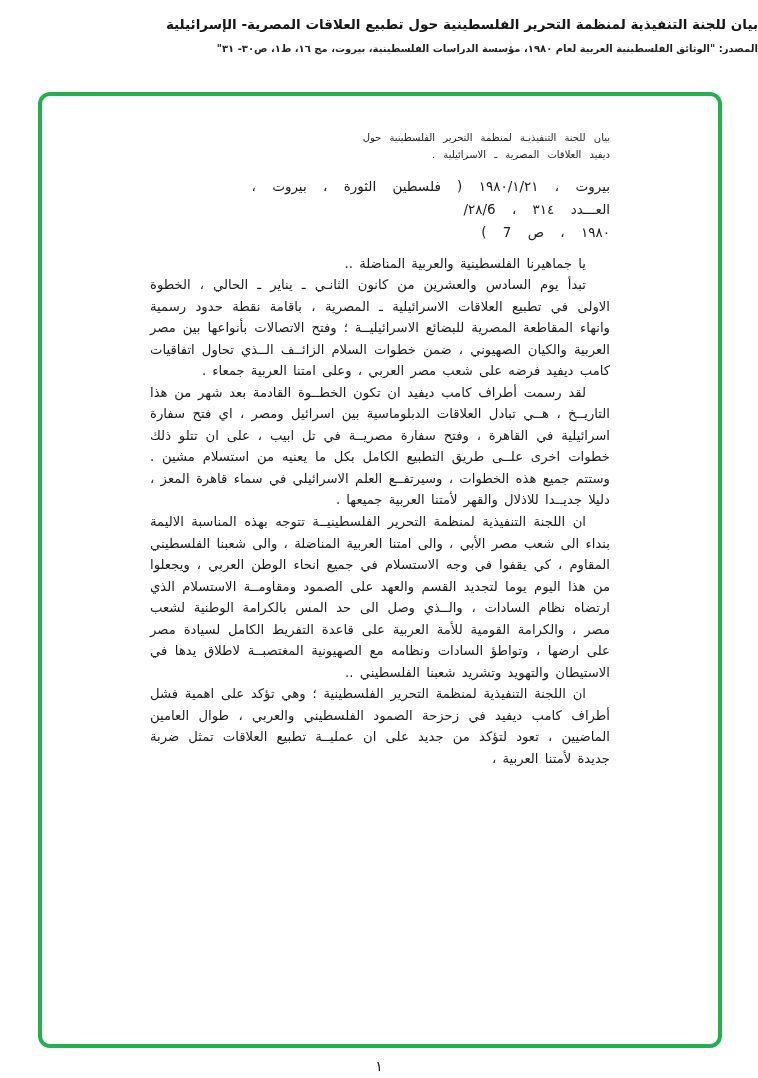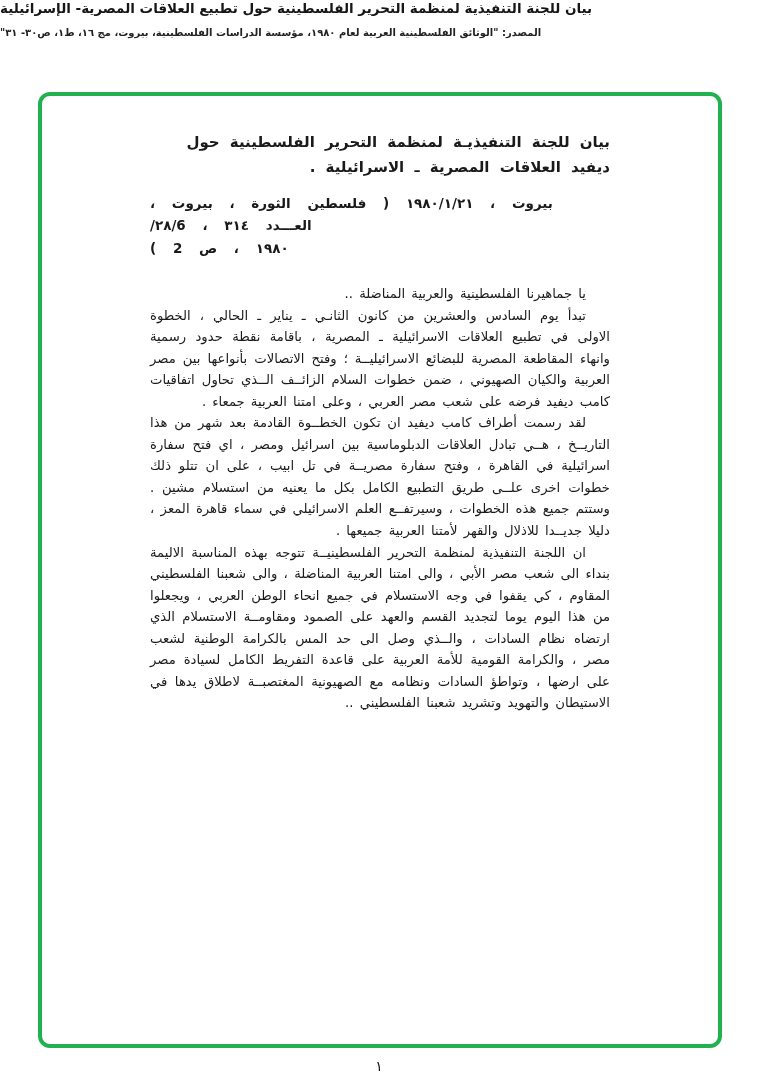--- a/index.html
+++ b/index.html
@@ -9,21 +9,22 @@
     font-family: "DejaVu Sans", "Liberation Sans", sans-serif;
     color: #161616;
   }
   .page {
     position: relative;
     width: 758px; height: 1078px;
     background: #ffffff;
     overflow: hidden;
   }
   .page-header {
-    text-align: left;
+    padding-top: 16px;
+    text-align: right;
     direction: rtl;
   }
   .page-header .title {
     font-weight: bold;
     font-size: 13.5px;
     letter-spacing: 0.2px;
   }
   .page-header .source {
     font-weight: bold;
     font-size: 10px;
@@ -40,36 +41,35 @@
     border-radius: 12px;
     background: #ffffff;
   }
   .doc {
     width: 460px;
     margin: 34px auto 0 auto;
     direction: rtl;
     color: #1a1a1a;
   }
   .doc-title {
-    font-weight: bold;
-    font-size: 15px;
+    font-weight: normal;
+    font-size: 10px;
     line-height: 1.65;
     text-align: right;
     word-spacing: 5px;
   }
   .citation {
     margin-top: 12px;
     font-size: 13.5px;
     line-height: 1.7;
-    text-align: left;
+    text-align: right;
     word-spacing: 12px;
-    font-weight: bold;
   }
   .body-text {
-    margin-top: 23px;
+    margin-top: 9px;
     font-size: 13.2px;
     line-height: 1.63;
     text-align: justify;
   }
   .body-text p {
     text-indent: 24px;
     margin: 0;
     word-spacing: 2px;
   }
   .page-number {
@@ -96,28 +96,29 @@
     <div class="doc" lang="ar" dir="rtl">
 
       <div class="doc-title">
         <div>بيان للجنة التنفيذيـة لمنظمة التحرير الفلسطينية حول</div>
         <div>ديفيد العلاقات المصرية ـ الاسرائيلية .</div>
       </div>
 
       <div class="citation">
         <div>بيروت ، ١٩٨٠/١/٢١ ( فلسطين الثورة ، بيروت ،</div>
         <div>العـــدد ٣١٤ ، ٢٨/6/</div>
-        <div>١٩٨٠ ، ص 2 )</div>
+        <div>١٩٨٠ ، ص 7 )</div>
       </div>
 
       <div class="body-text">
         <p>يا جماهيرنا الفلسطينية والعربية المناضلة ..</p>
         <p>تبدأ يوم السادس والعشرين من كانون الثانـي ـ يناير ـ الحالي ، الخطوة الاولى في تطبيع العلاقات الاسرائيلية ـ المصرية ، باقامة نقطة حدود رسمية وانهاء المقاطعة المصرية للبضائع الاسرائيليــة ؛ وفتح الاتصالات بأنواعها بين مصر العربية والكيان الصهيوني ، ضمن خطوات السلام الزائــف الــذي تحاول اتفاقيات كامب ديفيد فرضه على شعب مصر العربي ، وعلى امتنا العربية جمعاء .</p>
         <p>لقد رسمت أطراف كامب ديفيد ان تكون الخطــوة القادمة بعد شهر من هذا التاريــخ ، هــي تبادل العلاقات الدبلوماسية بين اسرائيل ومصر ، اي فتح سفارة اسرائيلية في القاهرة ، وفتح سفارة مصريــة في تل ابيب ، على ان تتلو ذلك خطوات اخرى علــى طريق التطبيع الكامل بكل ما يعنيه من استسلام مشين . وستتم جميع هذه الخطوات ، وسيرتفــع العلم الاسرائيلي في سماء قاهرة المعز ، دليلا جديــدا للاذلال والقهر لأمتنا العربية جميعها .</p>
         <p>ان اللجنة التنفيذية لمنظمة التحرير الفلسطينيــة تتوجه بهذه المناسبة الاليمة بنداء الى شعب مصر الأبي ، والى امتنا العربية المناضلة ، والى شعبنا الفلسطيني المقاوم ، كي يقفوا في وجه الاستسلام في جميع انحاء الوطن العربي ، ويجعلوا من هذا اليوم يوما لتجديد القسم والعهد على الصمود ومقاومــة الاستسلام الذي ارتضاه نظام السادات ، والــذي وصل الى حد المس بالكرامة الوطنية لشعب مصر ، والكرامة القومية للأمة العربية على قاعدة التفريط الكامل لسيادة مصر على ارضها ، وتواطؤ السادات ونظامه مع الصهيونية المغتصبــة لاطلاق يدها في الاستيطان والتهويد وتشريد شعبنا الفلسطيني ..</p>
+        <p>ان اللجنة التنفيذية لمنظمة التحرير الفلسطينية ؛ وهي تؤكد على اهمية فشل أطراف كامب ديفيد في زحزحة الصمود الفلسطيني والعربي ، طوال العامين الماضيين ، تعود لتؤكد من جديد على ان عمليــة تطبيع العلاقات تمثل ضربة جديدة لأمتنا العربية ،</p>
       </div>
 
     </div>
   </div>
 
   <div class="page-number">١</div>
 
 </div>
 
 </body></html>

